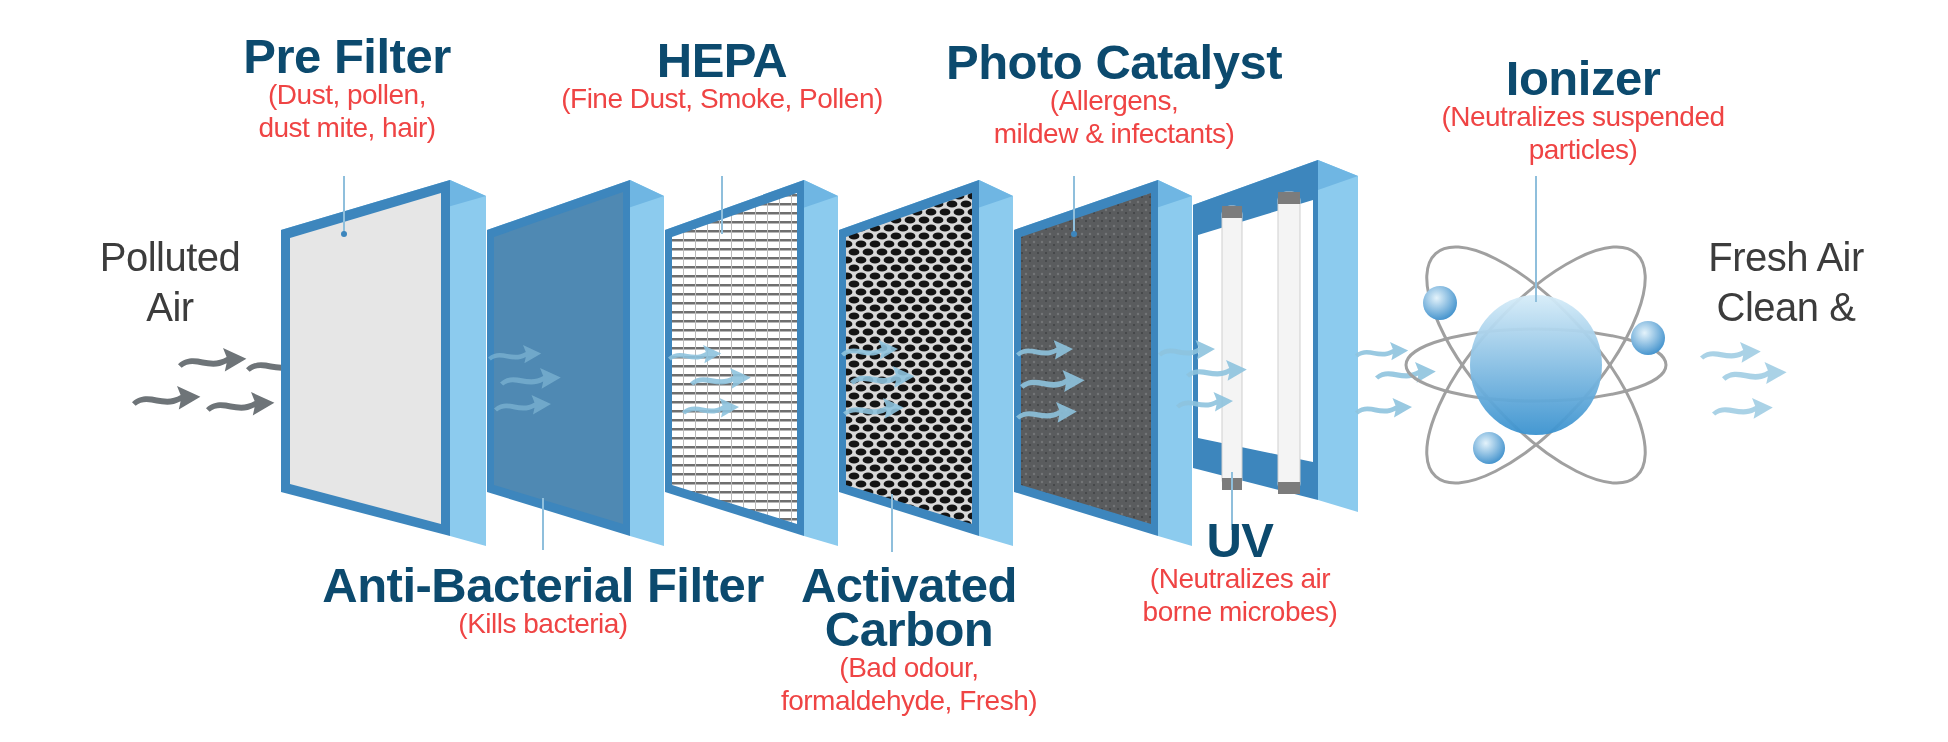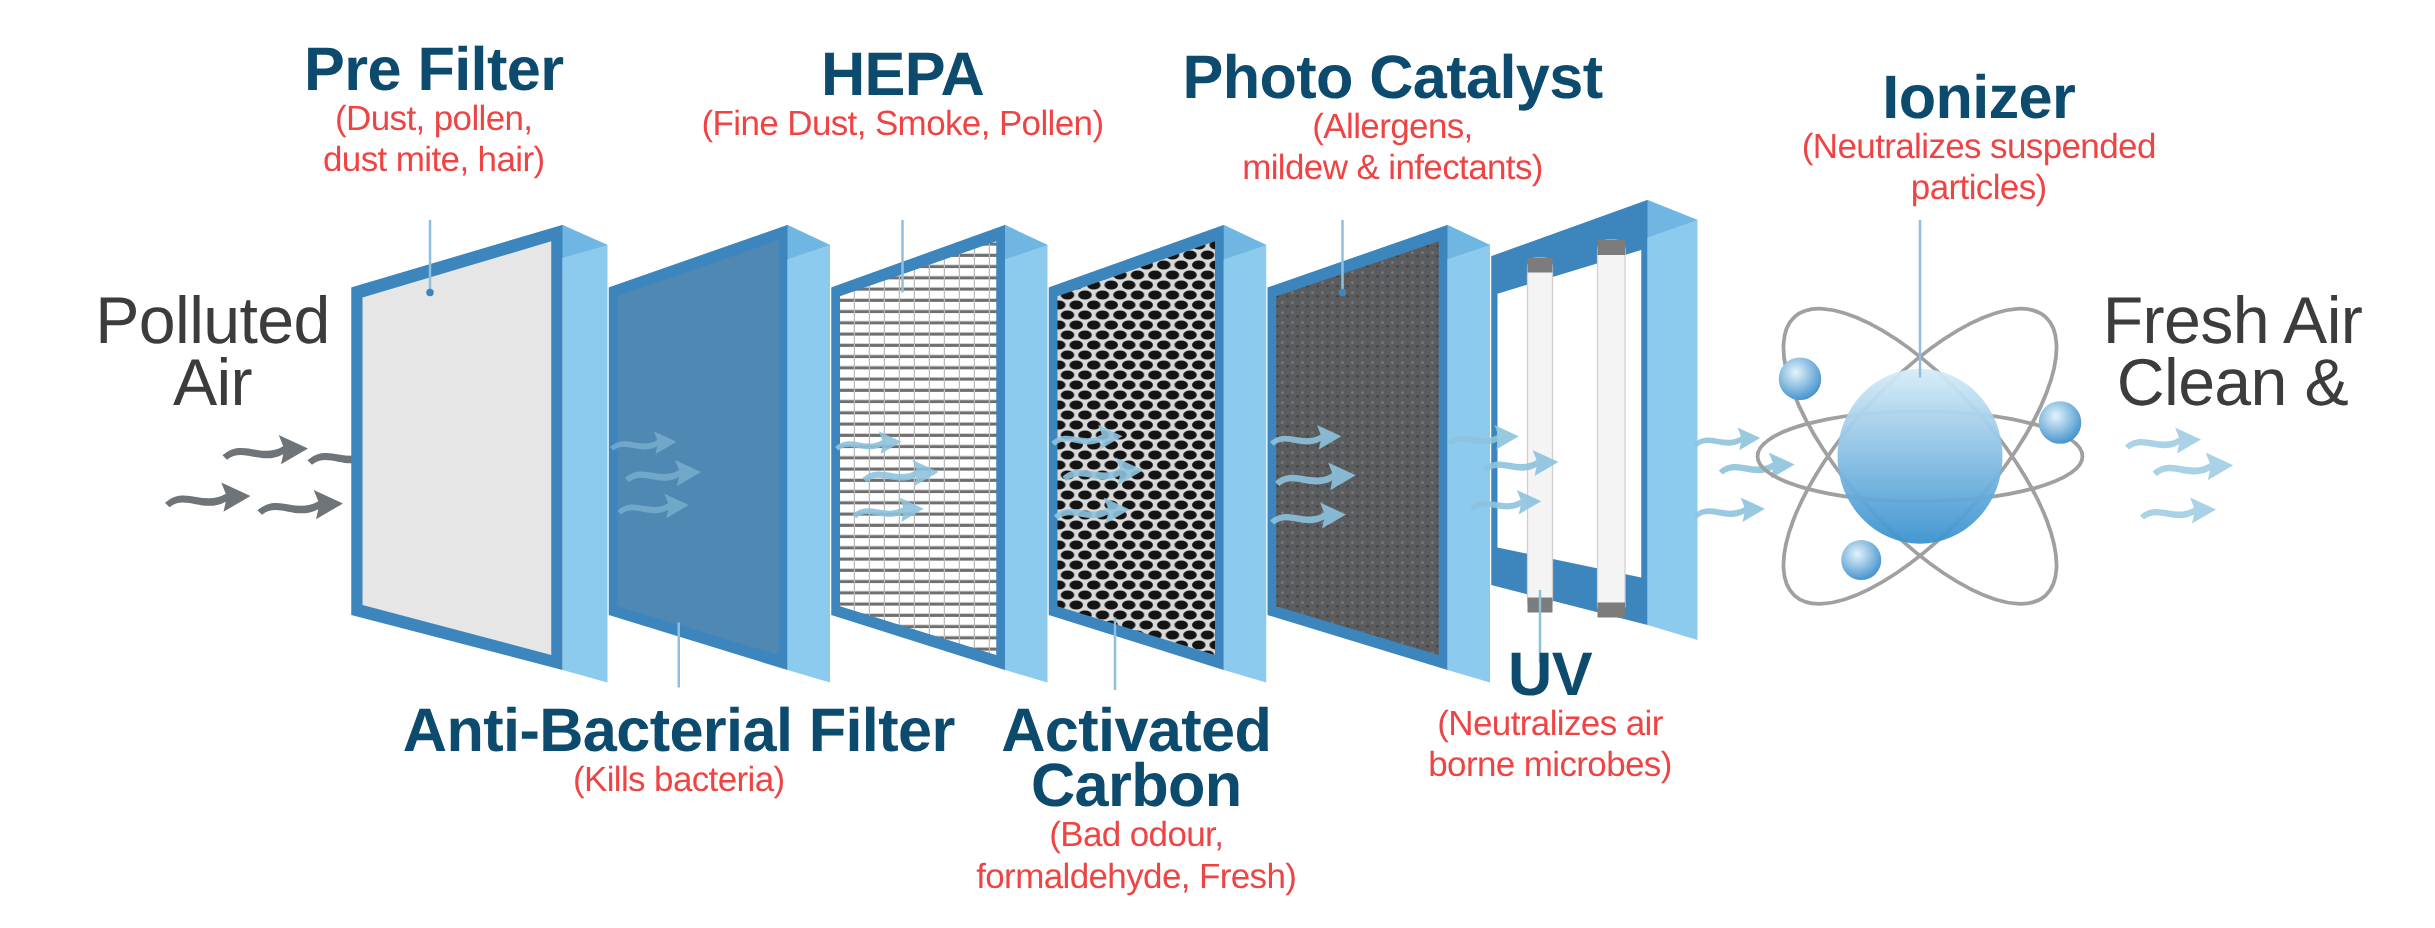--- a/index.html
+++ b/index.html
@@ -1,20 +1,20 @@
 <!DOCTYPE html>
 <html><head>
 <meta charset="utf-8">
 <style>
   html,body{margin:0;padding:0;background:#ffffff;}
   body{width:1948px;height:742px;position:relative;overflow:hidden;font-family:"Liberation Sans",sans-serif;}
   .lbl{position:absolute;text-align:center;transform:translateX(-50%);white-space:nowrap;}
   .title{color:#0c4a6e;font-weight:bold;font-size:49px;line-height:44px;letter-spacing:-0.5px;}
   .sub{color:#ef4444;font-size:28px;line-height:33px;letter-spacing:-0.5px;}
-  .big{color:#3c3c3c;font-size:53px;line-height:50px;letter-spacing:-0.5px;}
+  .big{color:#3c3c3c;font-size:40px;line-height:50px;letter-spacing:-0.5px;}
   svg{position:absolute;left:0;top:0;}
 </style>
 </head>
 <body>
 
 <svg width="1948" height="742" viewBox="0 0 1948 742">
   <defs>
     <linearGradient id="sphereGrad" x1="0" y1="0" x2="0" y2="1">
       <stop offset="0" stop-color="#d6ecf8"></stop>
       <stop offset="1" stop-color="#3a92cf"></stop>

